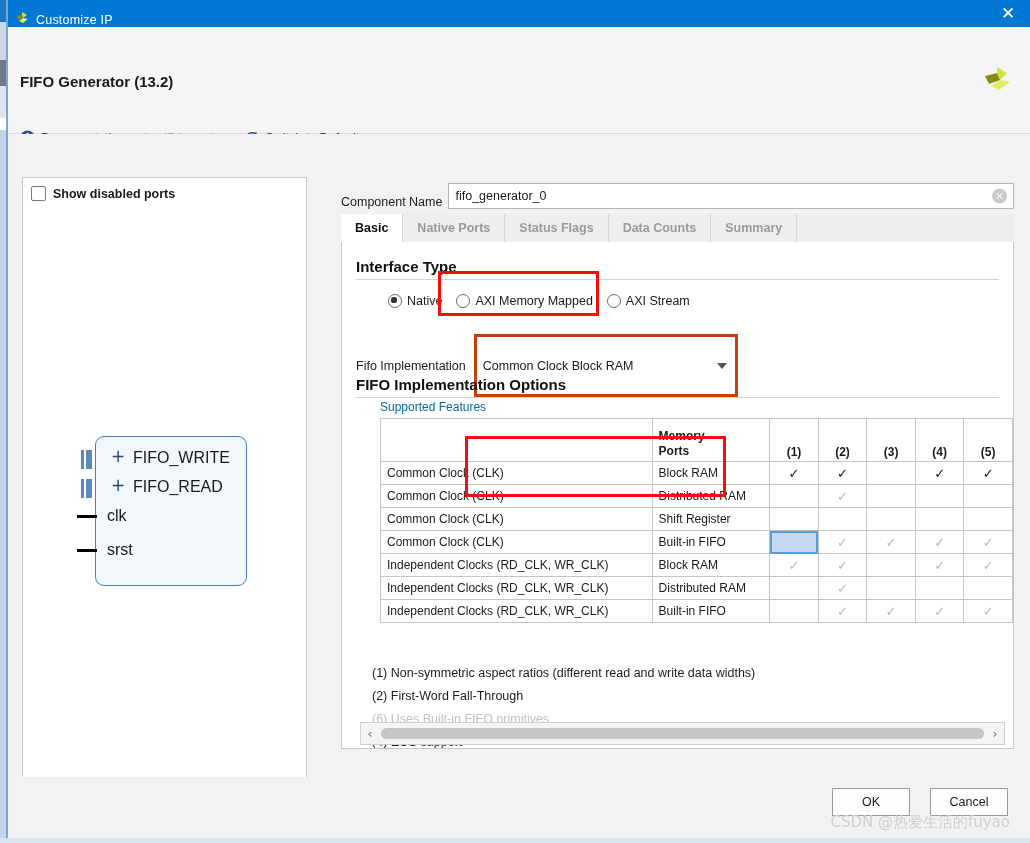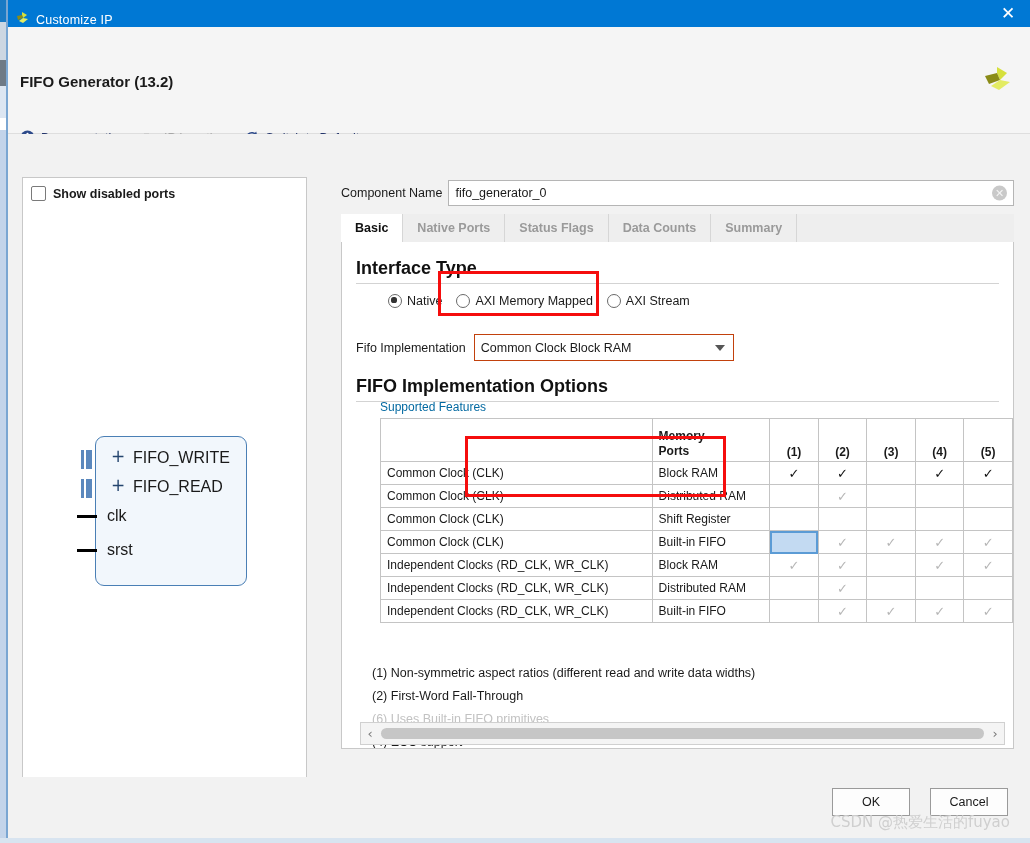--- a/index.html
+++ b/index.html
@@ -117,21 +117,21 @@
     font-family: "DejaVu Sans", sans-serif;
   }
 
   
   #config {
     position: absolute; left: 315px; top: 0; right: 8px; bottom: 66px;
   }
 
   #comp-name-row {
     position: absolute; left: 18px; top: 43px; right: 8px; height: 32px;
-    display: flex; align-items: center;
+    display: flex; align-items: flex-end;
   }
   #comp-name-label { font-size: 12.5px; color: #1a1a1a; margin-right: 6px; white-space: nowrap;}
   #comp-name-input {
     flex: 1 1 auto; height: 24px; border: 1px solid #b5b5b5; background: #fff;
     display: flex; align-items: center; padding: 0 6px; position: relative;
     font-size: 12.5px; color: #1a1a1a;
   }
   #clear-icon {
     position: absolute; right: 6px; top: 50%; transform: translateY(-50%);
     width: 15px; height: 15px; border-radius: 50%; background: #c9c9c9;
@@ -153,21 +153,21 @@
   .tab.active { background: #ffffff; color: #111; border-bottom: 1px solid #ffffff; margin-bottom:-1px;}
 
   
   #tab-content {
     position: absolute; left: 18px; top: 108px; right: 8px; bottom: 28px;
     background: #ffffff; border: 1px solid #c8c8c8; border-top: none;
     overflow: hidden;
   }
 
   .section-title {
-    font-size: 18px; font-weight: bold; color: #111; margin: 0 0 4px 0;
+    font-size: 15px; font-weight: bold; color: #111; margin: 0 0 4px 0;
   }
   .section-rule { height: 1px; background: #d3d3d3; }
 
   #interface-type { position: absolute; left: 14px; top: 16px; right: 14px; }
 
   #radio-row {
     position: absolute; left: 46px; top: 52px;
     display: flex; align-items: flex-start; gap: 8px; font-size: 12.5px; color:#1a1a1a;
   }
   .radio-opt { display: flex; align-items: center; gap: 5px; cursor: pointer; margin-right: 6px;}
@@ -179,22 +179,22 @@
     content:''; position:absolute; left:2.4px; top:2.4px; width:5.2px; height:5.2px;
     border-radius:50%; background:#333;
   }
 
   #fifo-impl-row {
     position: absolute; left: 14px; top: 92px;
     display: flex; align-items: center; font-size: 12.5px; color: #1a1a1a; justify-content: center;
   }
   #fifo-impl-label { margin-right: 8px; white-space: nowrap; }
   #fifo-impl-select {
-    width: 246px; height: 25px; border: 1px solid #c2410c; background: #fff;
-    display: flex; align-items: center; padding: 0 6px; position: relative;
+    width: 246px; height: 25px; border: 3px solid #c2410c; background: #fff;
+    display: flex; align-items: center; padding: 16px 6px; position: relative;
     font-size: 12.5px; cursor: pointer;
   }
   #fifo-impl-select .caret {
     position: absolute; right: 8px; top: 50%; transform: translateY(-50%);
     width: 0; height: 0; border-left: 5px solid transparent;
     border-right: 5px solid transparent; border-top: 6px solid #555;
   }
 
   #impl-options-title { position: absolute; left: 14px; top: 134px; right: 14px; }
 

